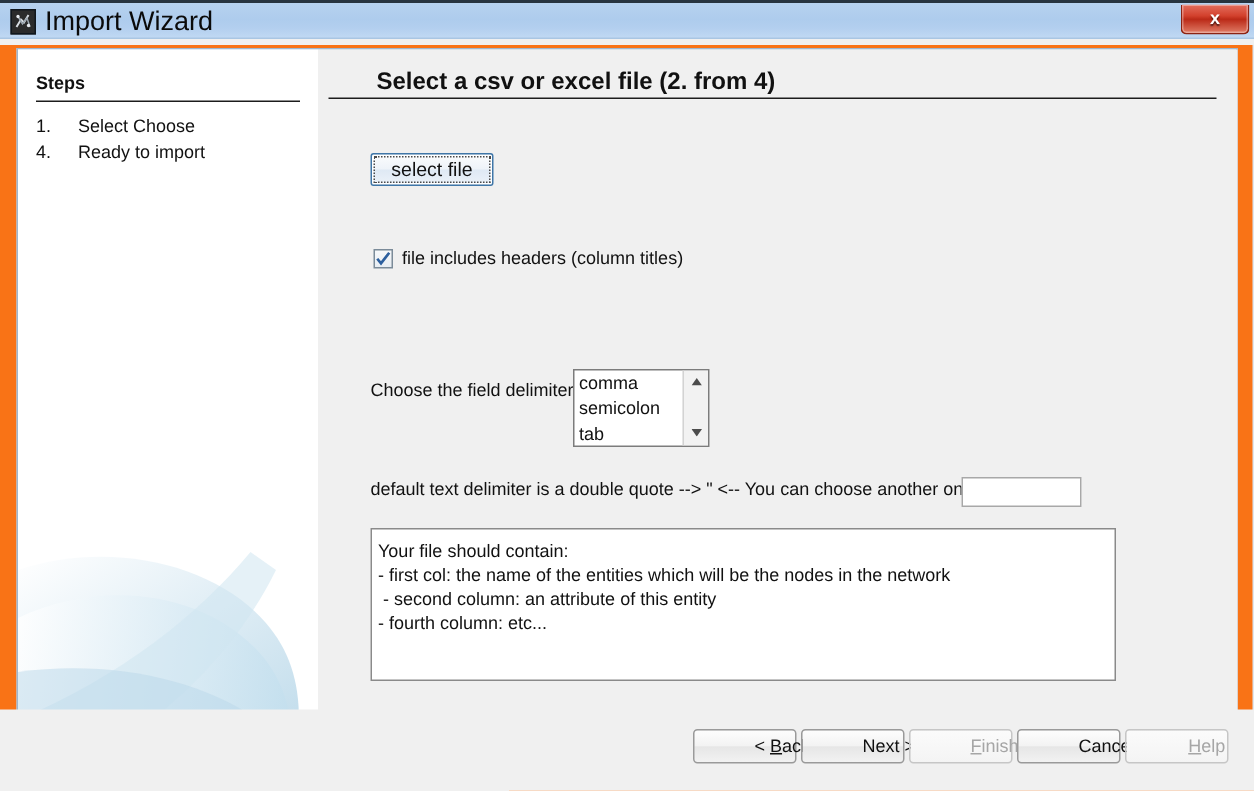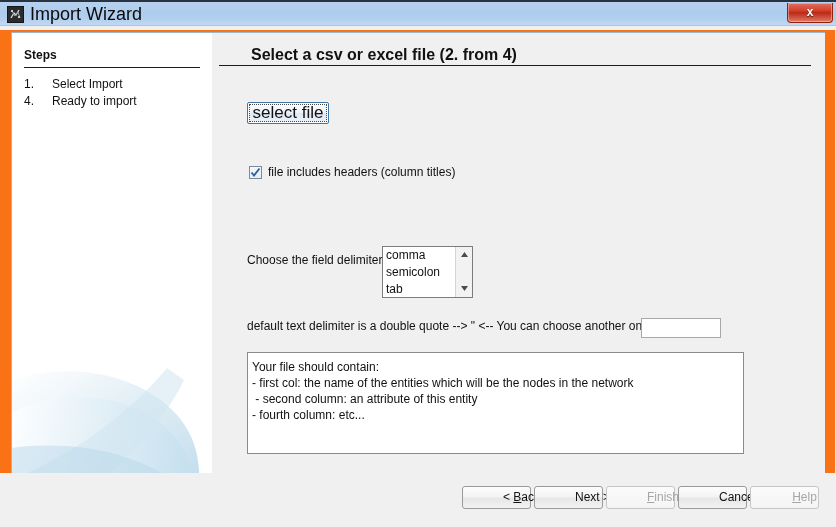--- a/index.html
+++ b/index.html
@@ -176,21 +176,21 @@
   #select-file-button {
     position: absolute;
     left: 35px; top: 69px;
     width: 82px;
     height: 22px;
     background: linear-gradient(to bottom, #fbfcfd 0%, #eef3f9 48%, #dfe9f4 52%, #ecf2f9 100%);
     border: 1px solid #3f76a8;
     border-radius: 2px;
     box-sizing: border-box;
     cursor: pointer;
-    font-size: 17px;
+    font-size: 13px;
     color: #111111;
     text-align: center;
     line-height: 20px;
     box-shadow: inset 0 0 0 1px #ffffff;
   }
   #select-file-button .focus-ring {
     position: absolute;
     left: 1px; top: 1px; right: 1px; bottom: 1px;
     border: 1px dotted #4a4a4a;
     pointer-events: none;
@@ -395,21 +395,21 @@
         <path d="M0 60 C60 40 130 55 165 95 C185 118 190 145 186 180 L0 180 Z" fill="url(#dg1)" opacity="0.75"></path>
         <path d="M0 92 C55 66 120 74 158 112 C176 130 184 155 182 180 L0 180 Z" fill="url(#dg2)" opacity="0.8"></path>
         <path d="M155 48 C120 90 70 130 0 160 L0 180 L60 180 C110 150 150 105 172 60 Z" fill="#cfe5f1" opacity="0.55"></path>
         <path d="M0 128 C60 120 120 132 160 160 L160 180 L0 180 Z" fill="#b9d8e9" opacity="0.5"></path>
       </svg>
 
       <div id="steps-title">Steps</div>
       <div id="steps-rule"></div>
       <div id="steps-list">
         <div class="step-row">
-          <span class="step-num">1.</span><span>Select Import</span>
+          <span class="step-num">1.</span><span>Select Choose</span>
         </div>
         <div class="step-row">
           <span class="step-num">4.</span><span>Ready to import</span>
         </div>
       </div>
     </div>
 
     <div id="content">
       <div id="page-title">Select a csv or excel file (2. from 4)</div>
       <div id="page-title-rule"></div>

